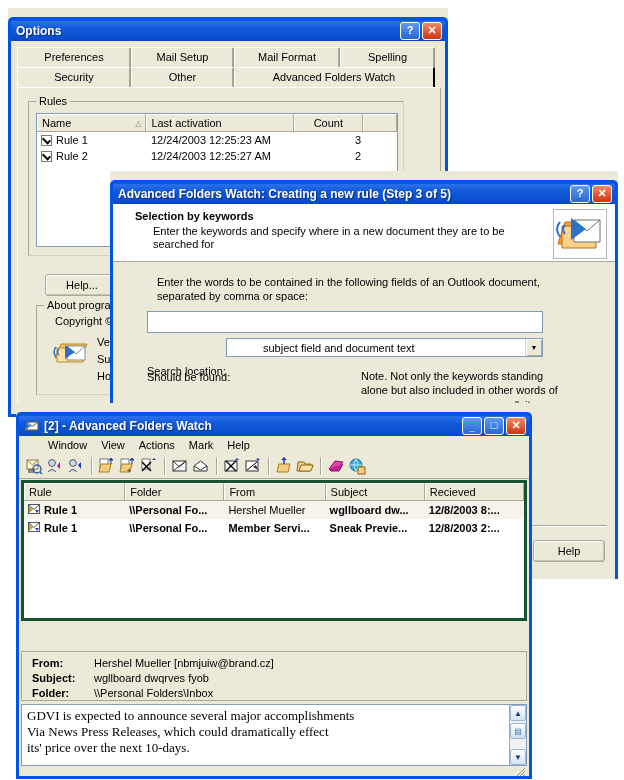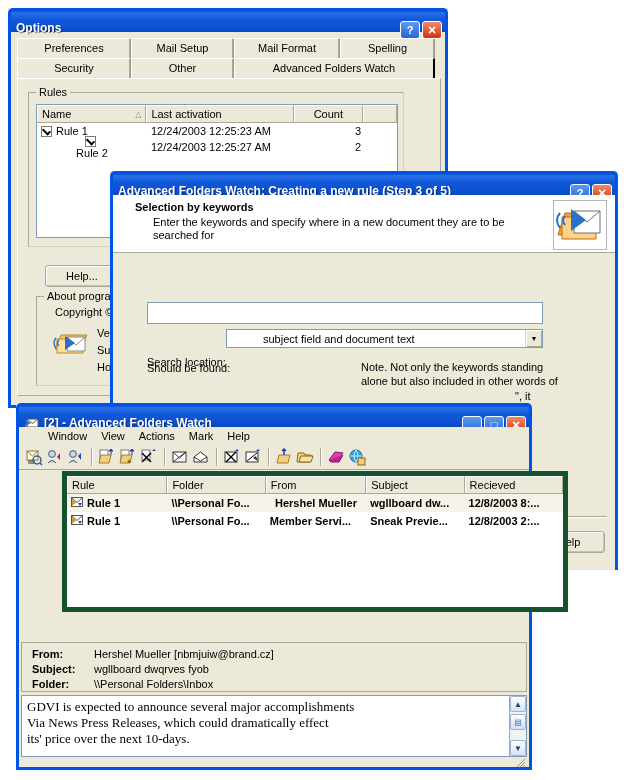--- a/index.html
+++ b/index.html
@@ -16,28 +16,29 @@
   .win{position:absolute;background:#ece9d8;}
   .win-frame{
     border:3px solid #0054e3;
     border-top:0;
     box-sizing:border-box;
     background:#ece9d8;
   }
   .titlebar{
     height:24px;
     background:linear-gradient(to bottom,#0a52d6 0%,#2a70ea 8%,#1159d9 40%,#0a4ed0 88%,#0848b8 100%);
-    display:flex;align-items:flex-start;
+    display:flex;align-items:center;
     color:#fff;font-weight:bold;font-size:12px;
-    padding:10px 3px 0 5px;
+    padding:0 3px 0 5px;
     box-sizing:border-box;
     border:3px solid #0054e3;
     border-bottom:0;
     border-radius:5px 5px 0 0;
     position:relative;
+    margin-top:9px;
   }
   .titlebar .tb-text{flex:1;white-space:nowrap;overflow:hidden;text-shadow:1px 1px 1px rgba(0,0,0,.45);}
   .tb-btns{display:flex;gap:2px;align-items:center;}
   .tbbtn{
     width:20px;height:18px;border-radius:3px;
     border:1px solid #fff;
     display:flex;align-items:center;justify-content:center;
     font-size:11px;font-weight:bold;color:#fff;
     box-sizing:border-box;
     line-height:1;
@@ -196,21 +197,21 @@
 
           <div class="lv-row">
             <div class="lv-td" style="width:110px;display:flex;align-items:center;">
               <span class="cb checked"></span>
               <span>Rule 1</span>
             </div>
             <div class="lv-td" style="width:148px;">12/24/2003 12:25:23 AM</div>
             <div class="lv-td" style="width:70px;text-align:right;">3</div>
           </div>
           <div class="lv-row">
-            <div class="lv-td" style="width:110px;display:flex;align-items:center;flex-direction:column;">
+            <div class="lv-td" style="width:110px;display:flex;align-items:center;">
               <span class="cb checked"></span>
               <span>Rule 2</span>
             </div>
             <div class="lv-td" style="width:148px;">12/24/2003 12:25:27 AM</div>
             <div class="lv-td" style="width:70px;text-align:right;">2</div>
           </div>
         </div>
       </div>
 
       <div class="btn" style="position:absolute;left:27px;top:186px;width:74px;height:22px;">
@@ -260,20 +261,21 @@
           <polyline points="20,10 33,21 46,10" fill="none" stroke="#6f6f6f"></polyline>
           <path d="M17 8 L32 19 L17 30 Z" fill="#2a72c8"></path>
           <path d="M11 15 q-4 4 0 9" fill="none" stroke="#2a72c8" stroke-width="2"></path>
           <path d="M6 12 q-6 7 0 15" fill="none" stroke="#2a72c8" stroke-width="2"></path>
         </svg>
       </div>
     </div>
 
     <div style="position:absolute;left:0;top:59px;width:502px;height:316px;background:#ece9d8;">
 
+      <div style="position:absolute;left:44px;top:12px;width:396px;line-height:14px;">Enter the words to be contained in the following fields of an Outlook document, separated by comma or space:</div>
 
       <div class="tin" style="position:absolute;left:34px;top:48px;width:396px;height:22px;" title="">
         <span></span>
       </div>
 
       <div style="position:absolute;left:34px;top:92px;margin-top:10px;">Search location:</div>
       <div class="combo" style="position:absolute;left:113px;top:75px;width:317px;height:19px;padding-left:36px;">
         <span>subject field and document text</span>
         <span class="arrow">▼</span>
       </div>
@@ -425,21 +427,21 @@
       </span>
       <span class="tbi">
         <svg width="18" height="18" viewBox="0 0 18 18">
           <circle cx="8" cy="8" r="6" fill="#2fa8dc" stroke="#1a6a9a"></circle>
           <path d="M2 8 h12 M8 2 q-4 6 0 12 M8 2 q4 6 0 12" fill="none" stroke="#e8f4ff" stroke-width=".8"></path>
           <rect x="10" y="10" width="7" height="7" fill="#f3cd82" stroke="#8a6a14"></rect>
         </svg>
       </span>
     </div>
 
-    <div class="lv" style="position:absolute;left:2px;top:44px;width:506px;height:141px;border:5px solid #14532d;margin-left:41px;">
+    <div class="lv" style="position:absolute;left:2px;top:44px;width:506px;height:141px;border:3px solid #14532d;">
       <div class="lv-head">
         <div class="lv-th" style="width:102px;">
           <span>Rule</span>
           </div>
         <div class="lv-th" style="width:100px;">
           <span>Folder</span>
           </div>
         <div class="lv-th" style="width:102px;">
           <span>From</span>
           </div>
@@ -457,21 +459,21 @@
             <svg width="13" height="12" viewBox="0 0 13 12">
               <rect x="0.5" y="1.5" width="11" height="9" fill="#fff" stroke="#555"></rect>
               <polyline points="0.5,1.5 6,6.5 11.5,1.5" fill="none" stroke="#555"></polyline>
               <polygon points="1,10 5,6.5 1,3" fill="#c8a020"></polygon>
               <path d="M7 7 h4 l-2 3 z" fill="#2340b8"></path>
             </svg>
           </span>
           <span style="font-weight:bold;">Rule 1</span>
         </div>
         <div class="lv-td" style="width:100px;font-weight:bold;">\\Personal Fo...</div>
-        <div class="lv-td" style="width:102px;font-weight:bold;text-align:center;">Hershel Mueller</div>
+        <div class="lv-td" style="width:102px;font-weight:normal;">Hershel Mueller</div>
         <div class="lv-td" style="width:100px;font-weight:bold;">wgllboard dw...</div>
         <div class="lv-td" style="width:100px;font-weight:bold;">12/8/2003 8:...</div>
       </div>
 
       <div class="lv-row" style="height:18px;">
         <div class="lv-td" style="width:102px;display:flex;align-items:center;gap:3px;">
           <span>
             <svg width="13" height="12" viewBox="0 0 13 12">
               <rect x="0.5" y="1.5" width="11" height="9" fill="#fff" stroke="#555"></rect>
               <polyline points="0.5,1.5 6,6.5 11.5,1.5" fill="none" stroke="#555"></polyline>

